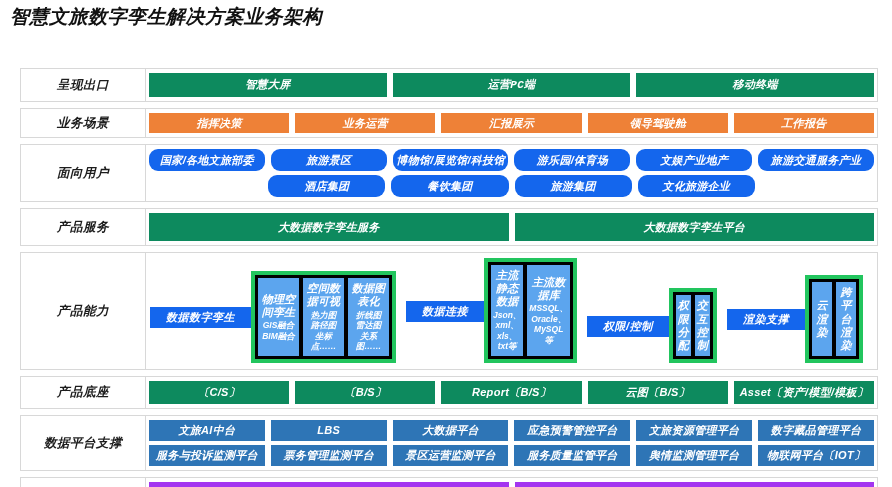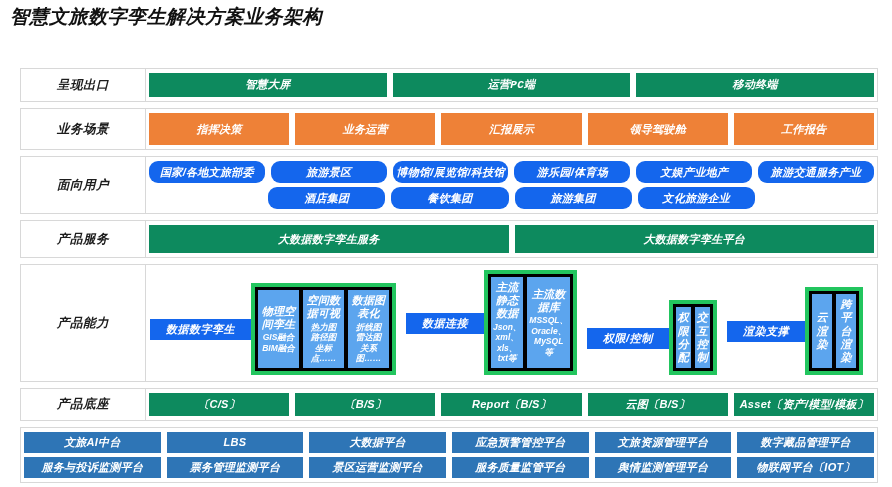--- a/index.html
+++ b/index.html
@@ -47,21 +47,21 @@
     display:flex;align-items:center;justify-content:center;
     color:#fff;font-size:11px;font-weight:bold;font-style:italic;
     text-align:center;letter-spacing:.3px;
     box-sizing:border-box;
     padding:2px 2px;
     line-height:1.15;
   }
 
   
   .h-present .cell{height:24px;font-family:Liberation Mono, monospace;}
-  .h-scene  .cell{height:32px;}
+  .h-scene  .cell{height:20px;}
   .h-user   .cell{height:22px;}
   .h-serv   .cell{height:28px;text-align:center;}
   .h-base   .cell{height:23px;}
   .h-plat   .cell{height:21px;}
   .h-cloud  .cell{height:24px;}
 
   .green  {background:#0d8a5e;}
   .orange {background:#ee8137;}
   .blue   {background:#1466ed;border-radius:9px;}
   .blue-m {background:#2e75b6;}
@@ -259,20 +259,21 @@
           <div class="cell green">〔C/S〕</div>
           <div class="cell green">〔B/S〕</div>
           <div class="cell green">Report〔B/S〕</div>
           <div class="cell green">云图〔B/S〕</div>
           <div class="cell green">Asset〔资产/模型/模板〕</div>
         </div>
       </div>
     </div>
 
     <div class="row h-plat">
+      <div class="row-label">数据平台支撑</div>
       <div class="row-body">
         <div class="band">
           <div class="cell blue-m">文旅AI中台</div>
           <div class="cell blue-m">LBS</div>
           <div class="cell blue-m">大数据平台</div>
           <div class="cell blue-m">应急预警管控平台</div>
           <div class="cell blue-m">文旅资源管理平台</div>
           <div class="cell blue-m">数字藏品管理平台</div>
         </div>
         <div class="band">

